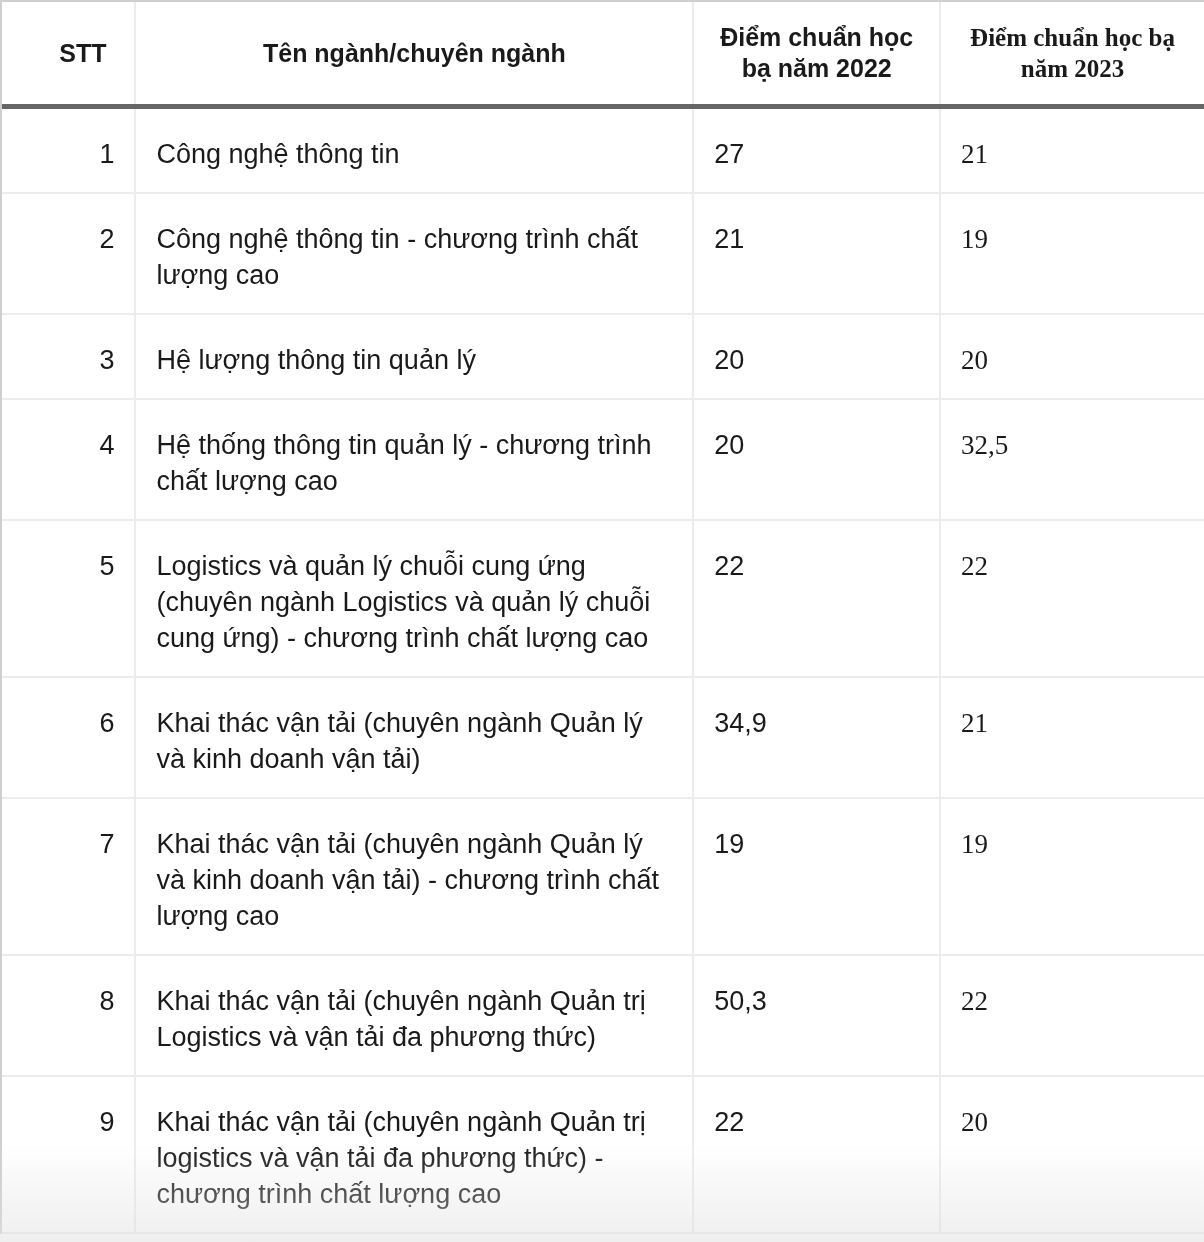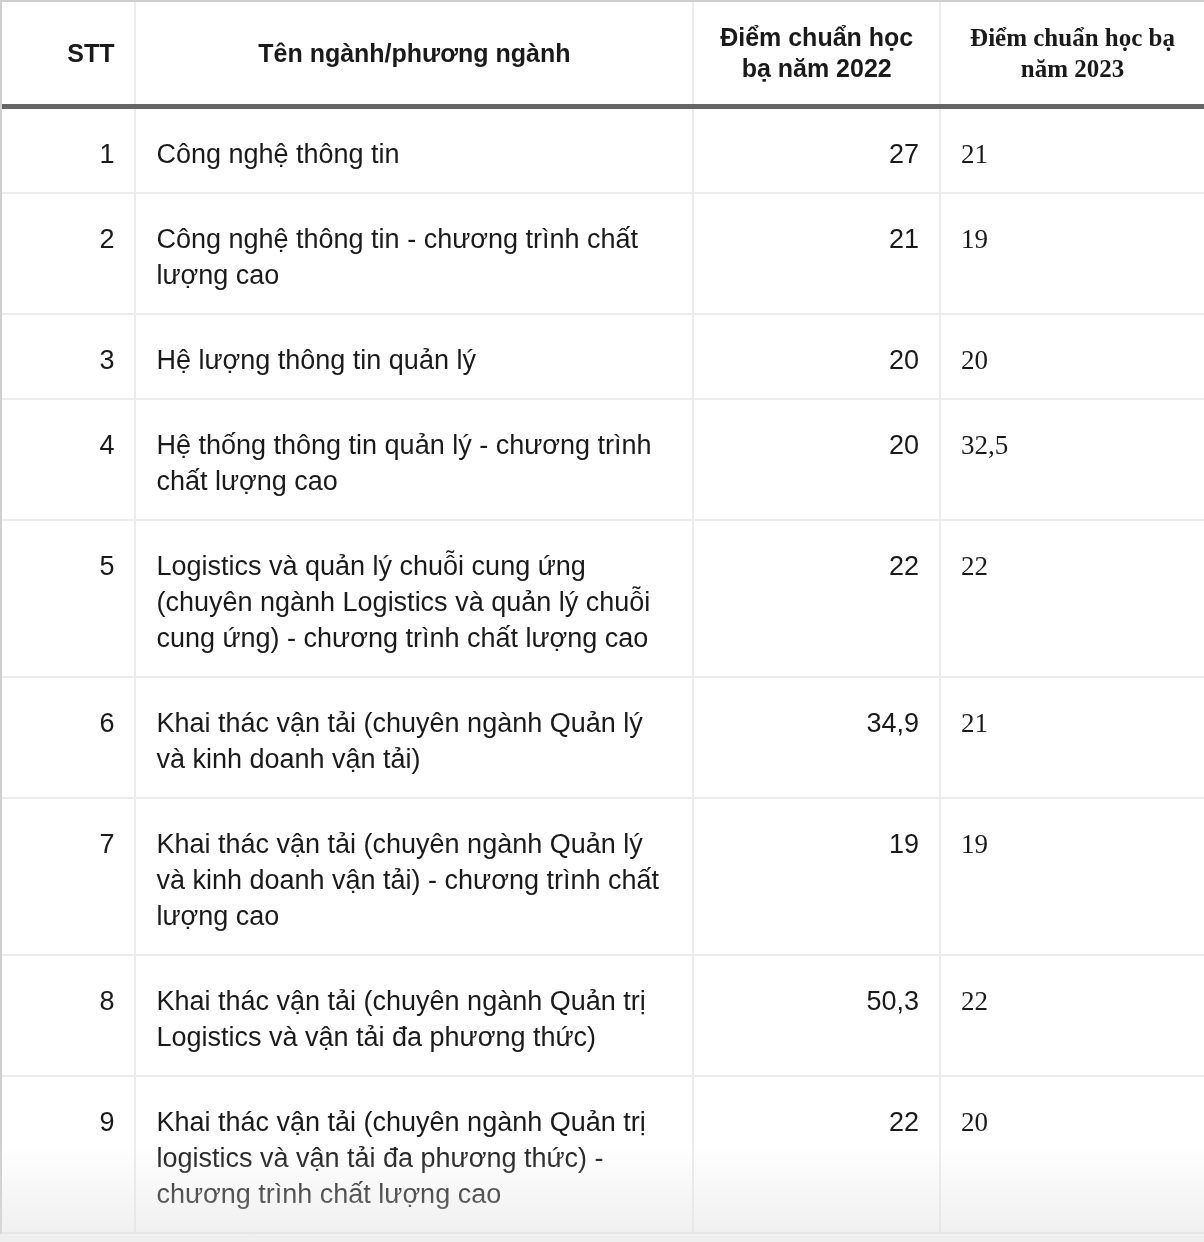--- a/index.html
+++ b/index.html
@@ -4,46 +4,46 @@
 <style>
   html, body { margin:0; padding:0; background:#fff; }
   body { width:1204px; height:1242px; overflow:hidden; position:relative; font-family:"Liberation Sans", sans-serif; color:#1a1a1a; }
   .wrap { position:absolute; left:0; top:0; width:1202px; border-left:2px solid #cfcfcf; border-top:2px solid #cfcfcf; border-right:2px solid #cfcfcf; }
   table { border-collapse:collapse; width:100%; table-layout:fixed; }
   col.c1 { width:133px; } col.c2 { width:556px; } col.c3 { width:246px; } col.c4 { width:263px; }
   th, td { border-right:2px solid #ececec; border-bottom:2px solid #ececec; vertical-align:top; font-size:27px; line-height:36px; padding:0; }
   th:last-child, td:last-child { border-right:none;font-family:Liberation Serif, serif; }
   th { font-weight:bold; font-size:25px; line-height:31px; height:102px; vertical-align:middle; border-bottom:5px solid #666; }
   th .in { padding:0 20px; }
-  th.stt .in { text-align:right; padding-right:20px; }
+  th.stt .in { text-align:right; padding-right:28px; }
   th.y22 .in { text-align:center; }
   td .in { padding:27px 20px 20px 20px; }
   td.stt .in { text-align:right; padding-right:20px; }
-  td.v22 .in { text-align:right;margin-left:38px; }
+  td.v22 .in { text-align:left; }
   td.v23 .in { text-align:left; }
   .fade { position:absolute; left:0; right:0; bottom:0; height:100px; background:linear-gradient(to bottom, rgba(230,230,230,0), rgba(225,225,225,0.55)); pointer-events:none; }
 </style>
 </head>
 <body>
 
 <div class="wrap">
   <table>
     <colgroup>
         <col class="c1">
         <col class="c2">
         <col class="c3">
         <col class="c4">
       </colgroup>
     <thead>
       <tr>
         <th class="stt">
             <div class="in">STT</div>
           </th>
         <th class="name">
-            <div class="in">Tên ngành/phương ngành</div>
+            <div class="in">Tên ngành/chuyên ngành</div>
           </th>
         <th class="y22">
             <div class="in">Điểm chuẩn học bạ năm 2022</div>
           </th>
         <th class="y23">
             <div class="in">Điểm chuẩn học bạ năm 2023</div>
           </th>
       </tr>
     </thead>
     <tbody id="tbody">

